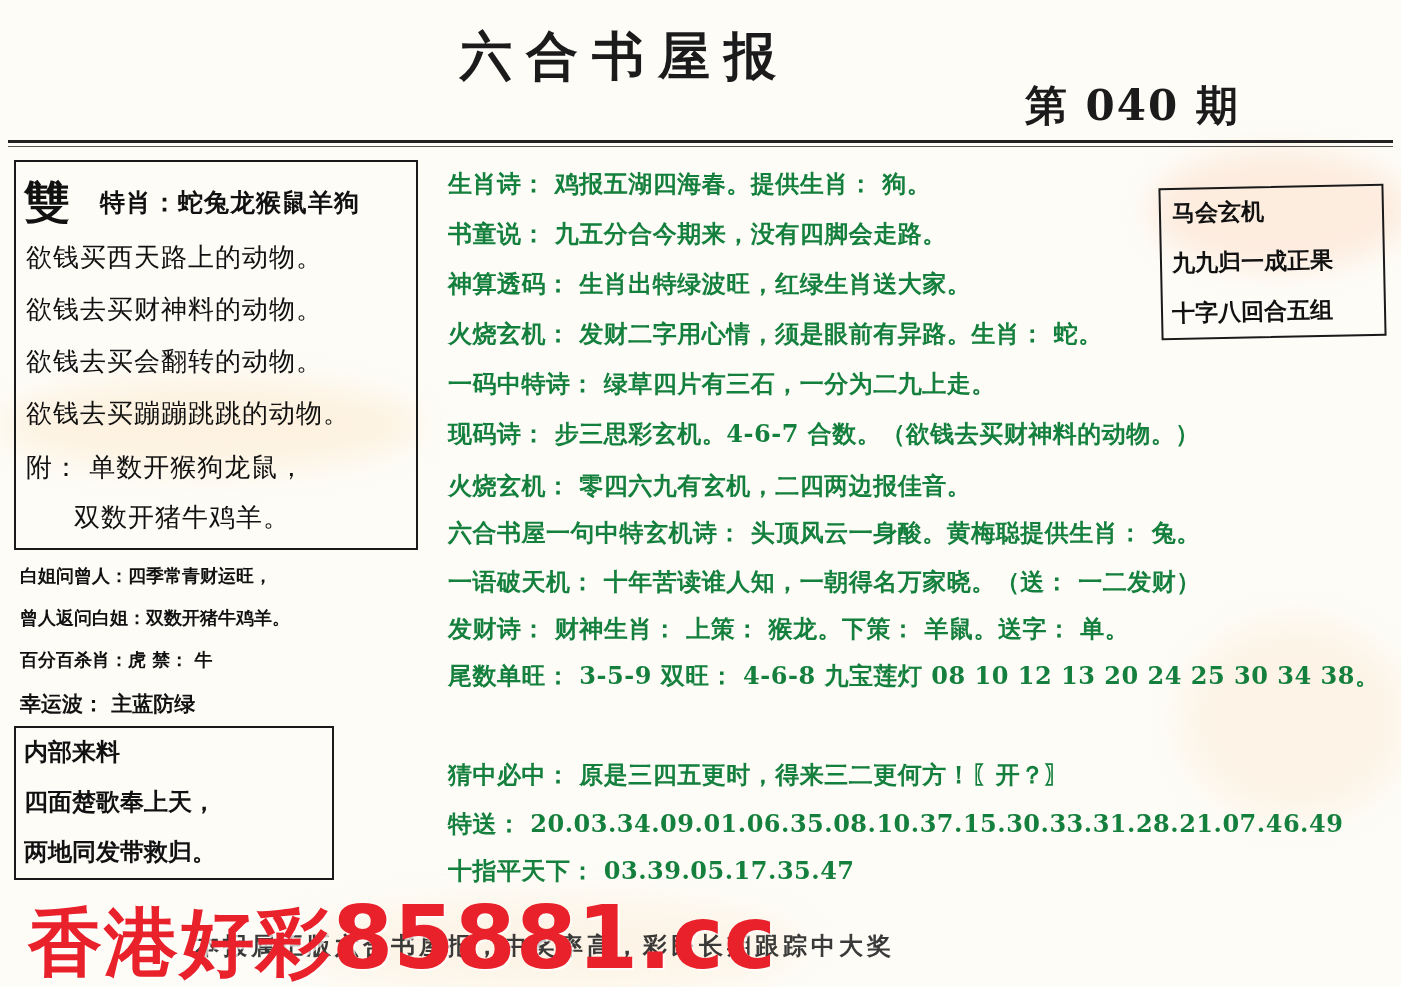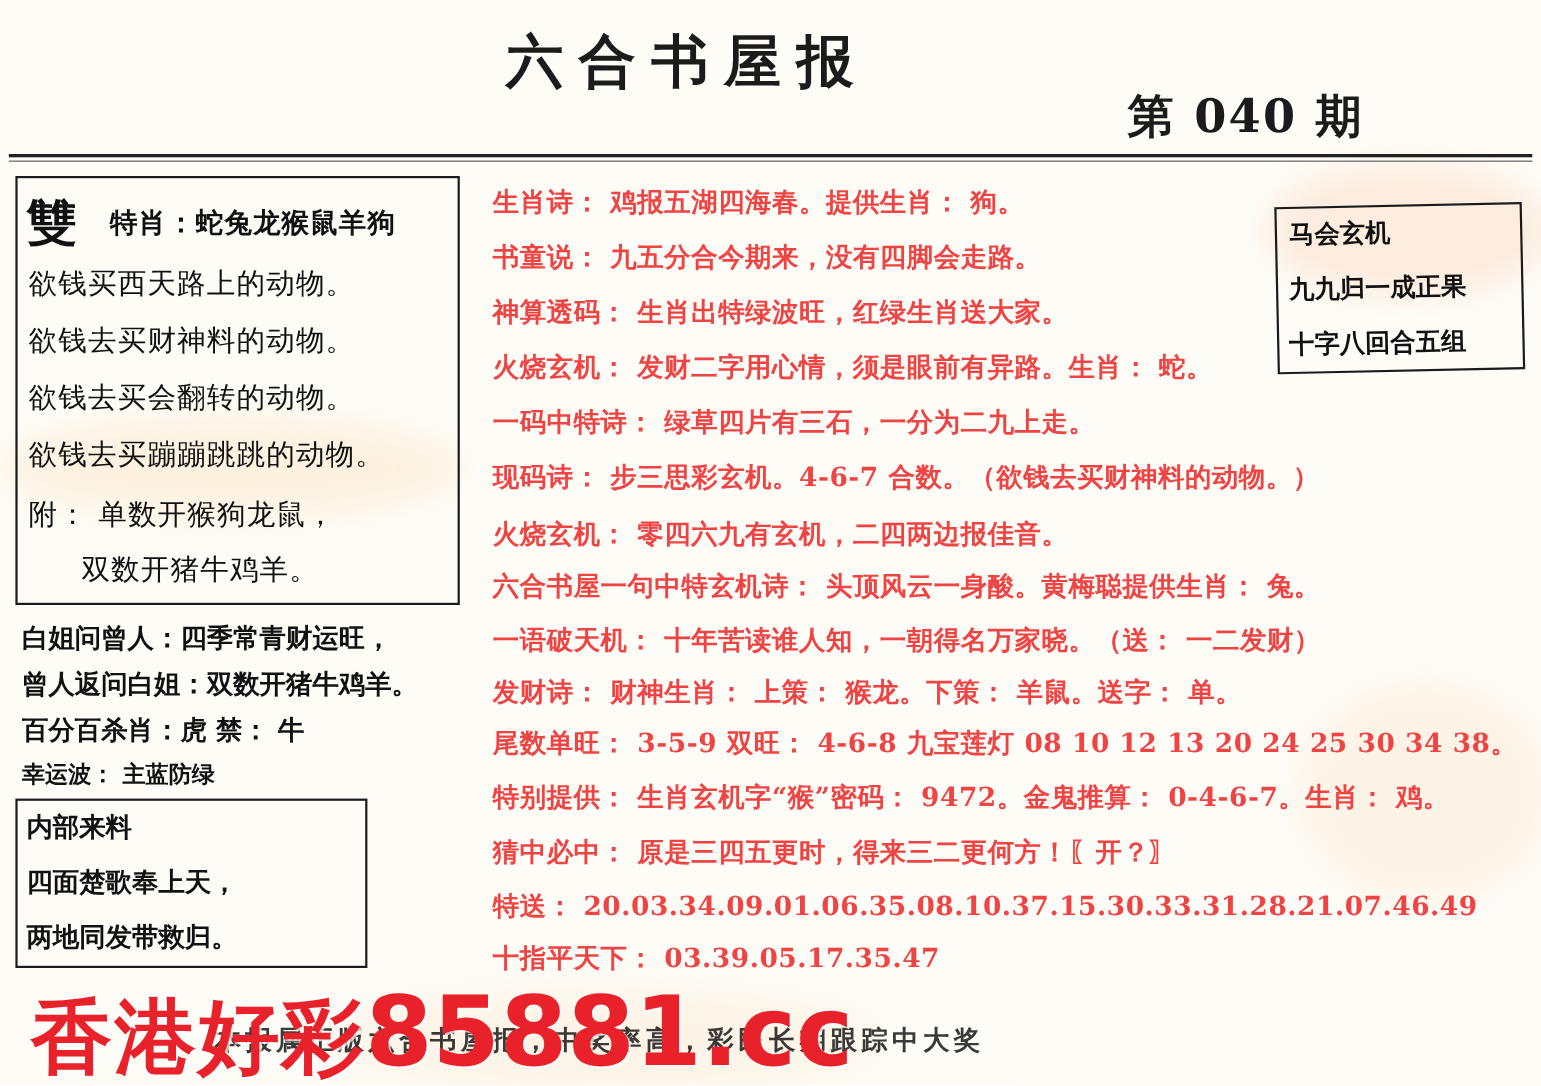--- a/index.html
+++ b/index.html
@@ -108,21 +108,21 @@
   .ll2 { top: 292px; }
   .ll3 { top: 344px; }
   .ll4 { top: 396px; }
   .ll5 { top: 450px; }
   .ll6 { top: 500px; left: 74px; }
 
   .leftsub {
     position: absolute;
     left: 20px;
     font-family: "DejaVu Serif", "Liberation Serif", serif;
-    font-size: 24px;
+    font-size: 18px;
     font-weight: bold;
     white-space: nowrap;
   }
   .ls1 { top: 564px; }
   .ls2 { top: 606px; }
   .ls3 { top: 648px; }
   .ls4 { top: 690px; font-size: 21px; }
 
   .innerbox {
     position: absolute;
@@ -172,21 +172,21 @@
 
   
   .body-line {
     position: absolute;
     left: 448px;
     font-family: "DejaVu Serif", "Liberation Serif", serif;
     font-size: 24px;
     font-weight: bold;
     white-space: nowrap;
     letter-spacing: 0.5px;
-    color: #ef4444;
+    color: #15803d;
     text-align: right;
   }
   .body-line .lbl { letter-spacing: 0.5px; }
 
   
   .wm {
     position: absolute;
     left: 28px;
     top: 886px;
     font-family: "DejaVu Sans", "Liberation Sans", sans-serif;
@@ -259,21 +259,20 @@
   <div class="body-line" style="top:218px"><span class="lbl">书童说：</span> <span>九五分合今期来，没有四脚会走路。</span></div>
   <div class="body-line" style="top:268px"><span class="lbl">神算透码：</span> <span>生肖出特绿波旺，红绿生肖送大家。</span></div>
   <div class="body-line" style="top:318px"><span class="lbl">火烧玄机：</span> <span>发财二字用心情，须是眼前有异路。生肖： 蛇。</span></div>
   <div class="body-line" style="top:368px"><span class="lbl">一码中特诗：</span> <span>绿草四片有三石，一分为二九上走。</span></div>
   <div class="body-line" style="top:418px"><span class="lbl">现码诗：</span> <span>步三思彩玄机。4-6-7 合数。（欲钱去买财神料的动物。）</span></div>
   <div class="body-line" style="top:470px"><span class="lbl">火烧玄机：</span> <span>零四六九有玄机，二四两边报佳音。</span></div>
   <div class="body-line" style="top:517px"><span class="lbl">六合书屋一句中特玄机诗：</span> <span>头顶风云一身酸。黄梅聪提供生肖： 兔。</span></div>
   <div class="body-line" style="top:566px"><span class="lbl">一语破天机：</span> <span>十年苦读谁人知，一朝得名万家晓。（送： 一二发财）</span></div>
   <div class="body-line" style="top:613px"><span class="lbl">发财诗：</span> <span>财神生肖： 上策： 猴龙。下策： 羊鼠。送字： 单。</span></div>
   <div class="body-line" style="top:660px"><span class="lbl">尾数单旺：</span> <span>3-5-9 双旺： 4-6-8 九宝莲灯 08 10 12 13 20 24 25 30 34 38。</span></div>
-  <div class="body-line" style="top:709px"><span class="lbl">特别提供：</span> <span>生肖玄机字“猴”密码： 9472。金鬼推算： 0-4-6-7。生肖： 鸡。</span></div>
   <div class="body-line" style="top:759px"><span class="lbl">猜中必中：</span> <span>原是三四五更时，得来三二更何方！〖开？〗</span></div>
   <div class="body-line" style="top:808px"><span class="lbl">特送：</span> <span>20.03.34.09.01.06.35.08.10.37.15.30.33.31.28.21.07.46.49</span></div>
   <div class="body-line" style="top:855px"><span class="lbl">十指平天下：</span> <span>03.39.05.17.35.47</span></div>
 
   <div class="footer">本报属正版六合书屋报，中奖率高，彩民长期跟踪中大奖</div>
 
   <div class="wm">
     <span>香港好彩</span><span class="num">85881.cc</span>
   </div>
 

